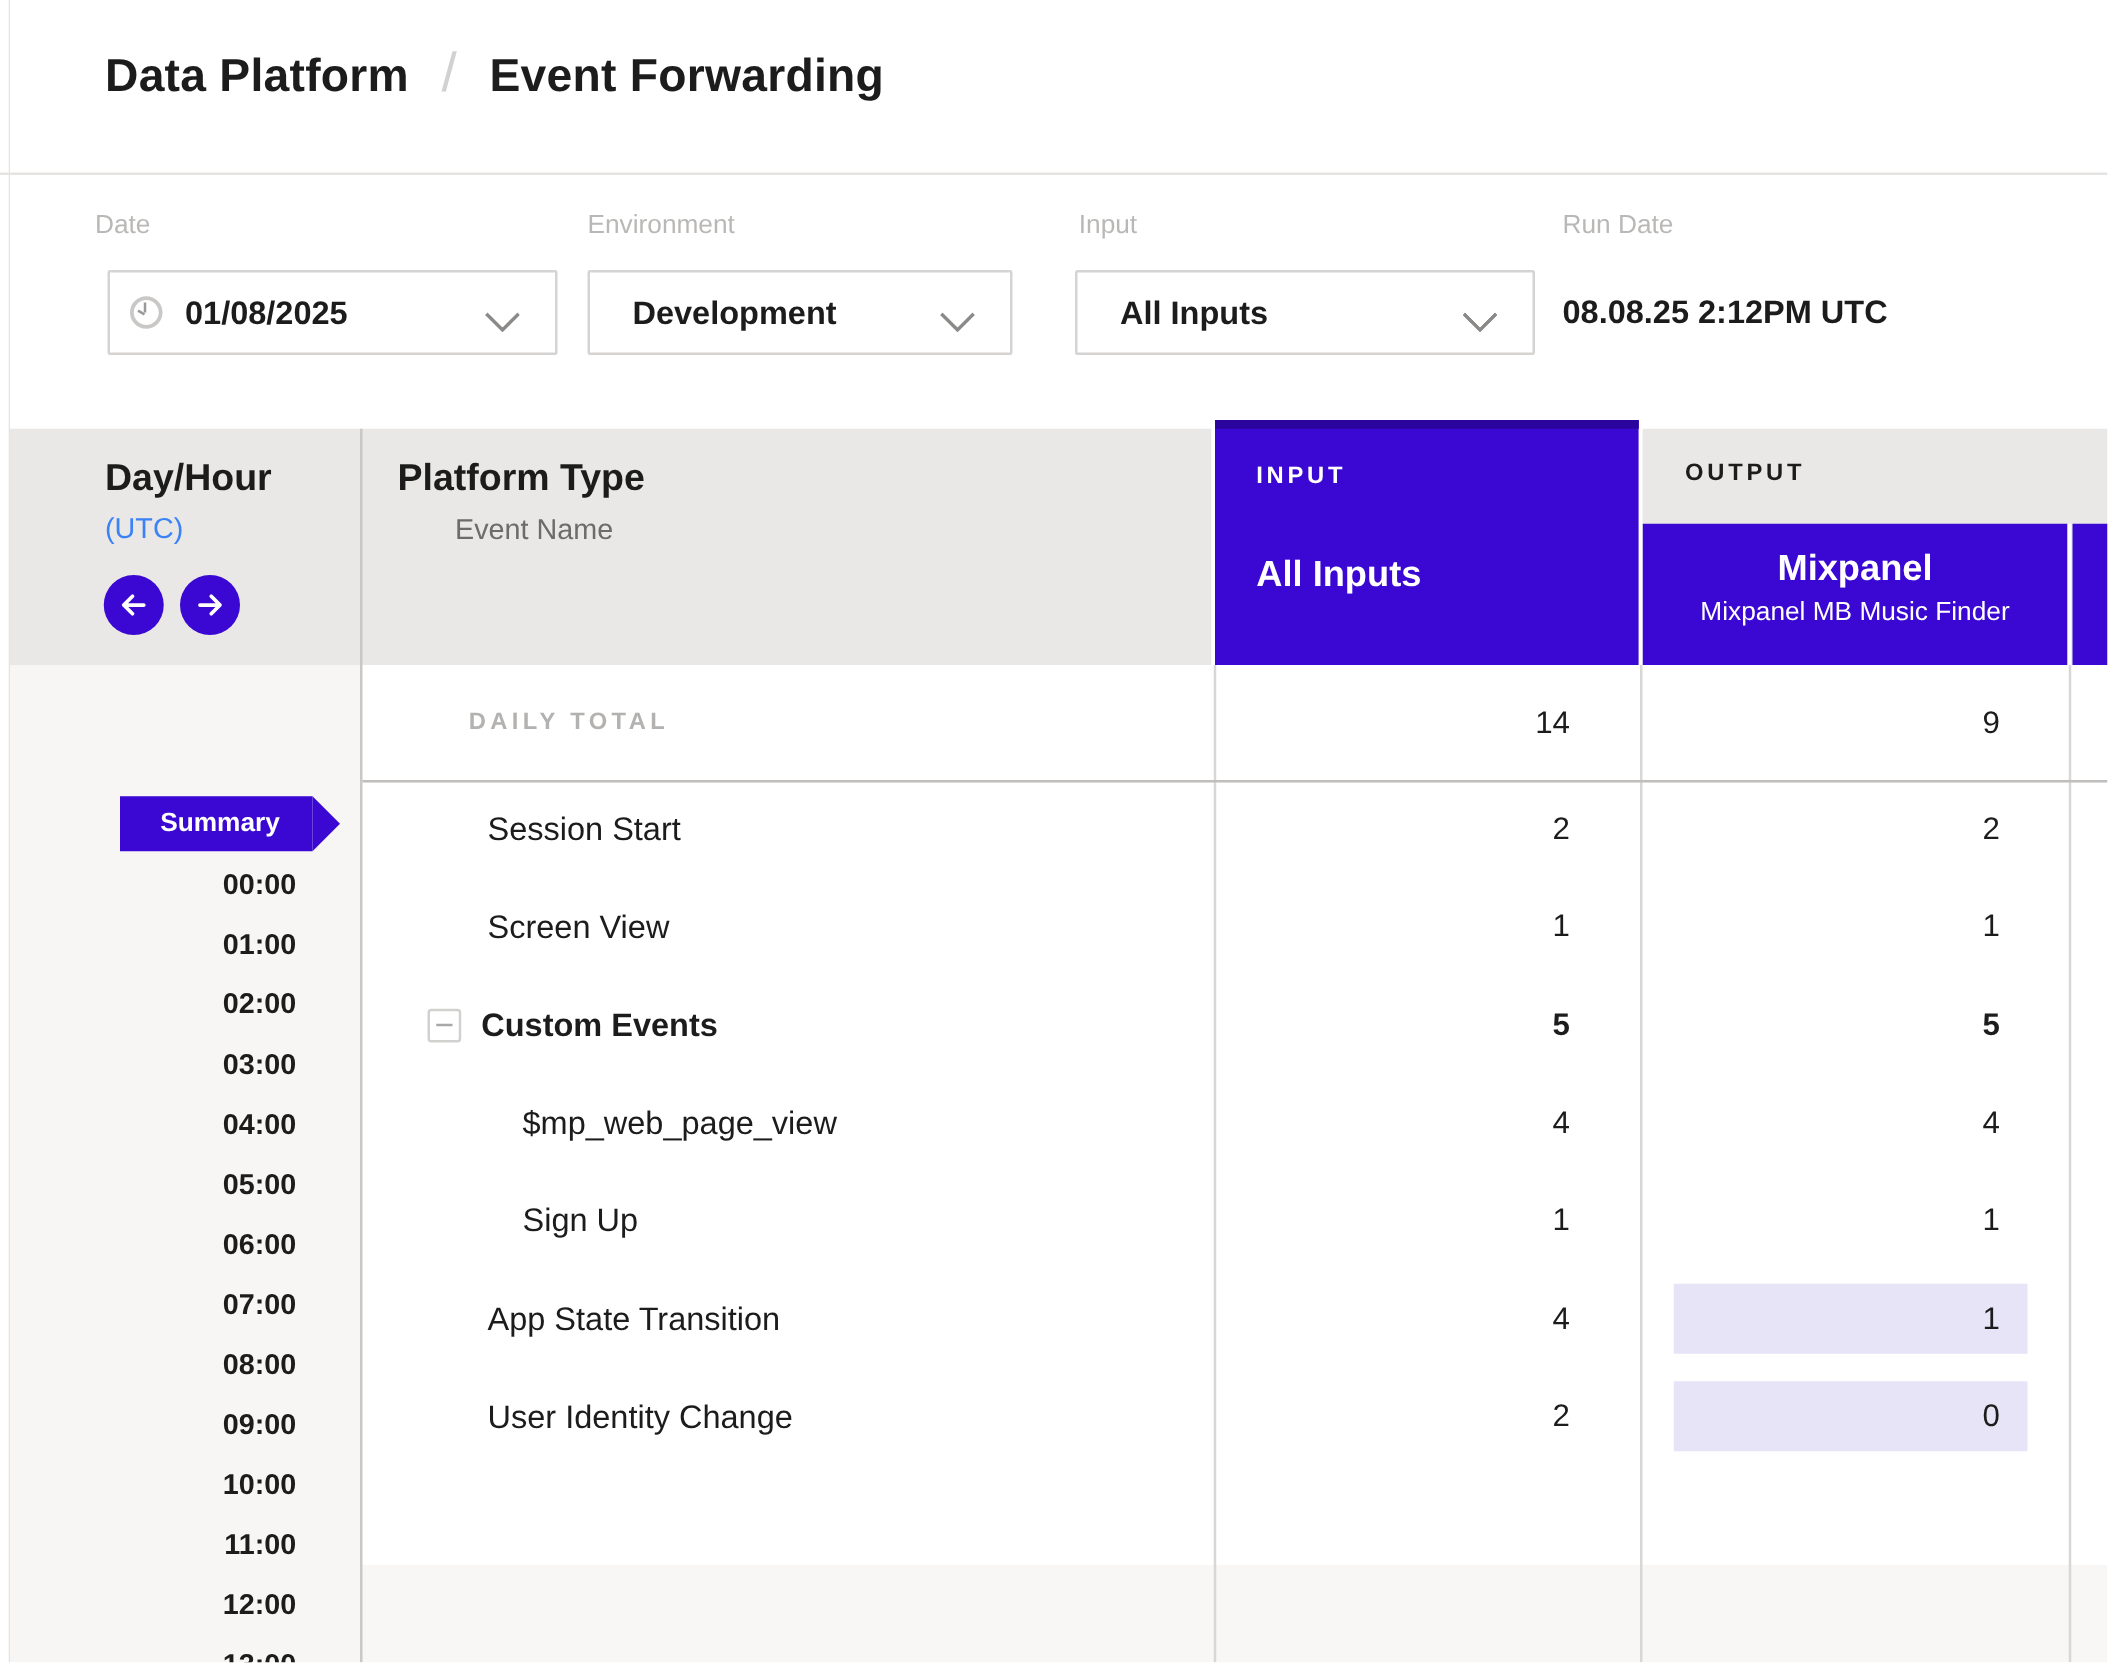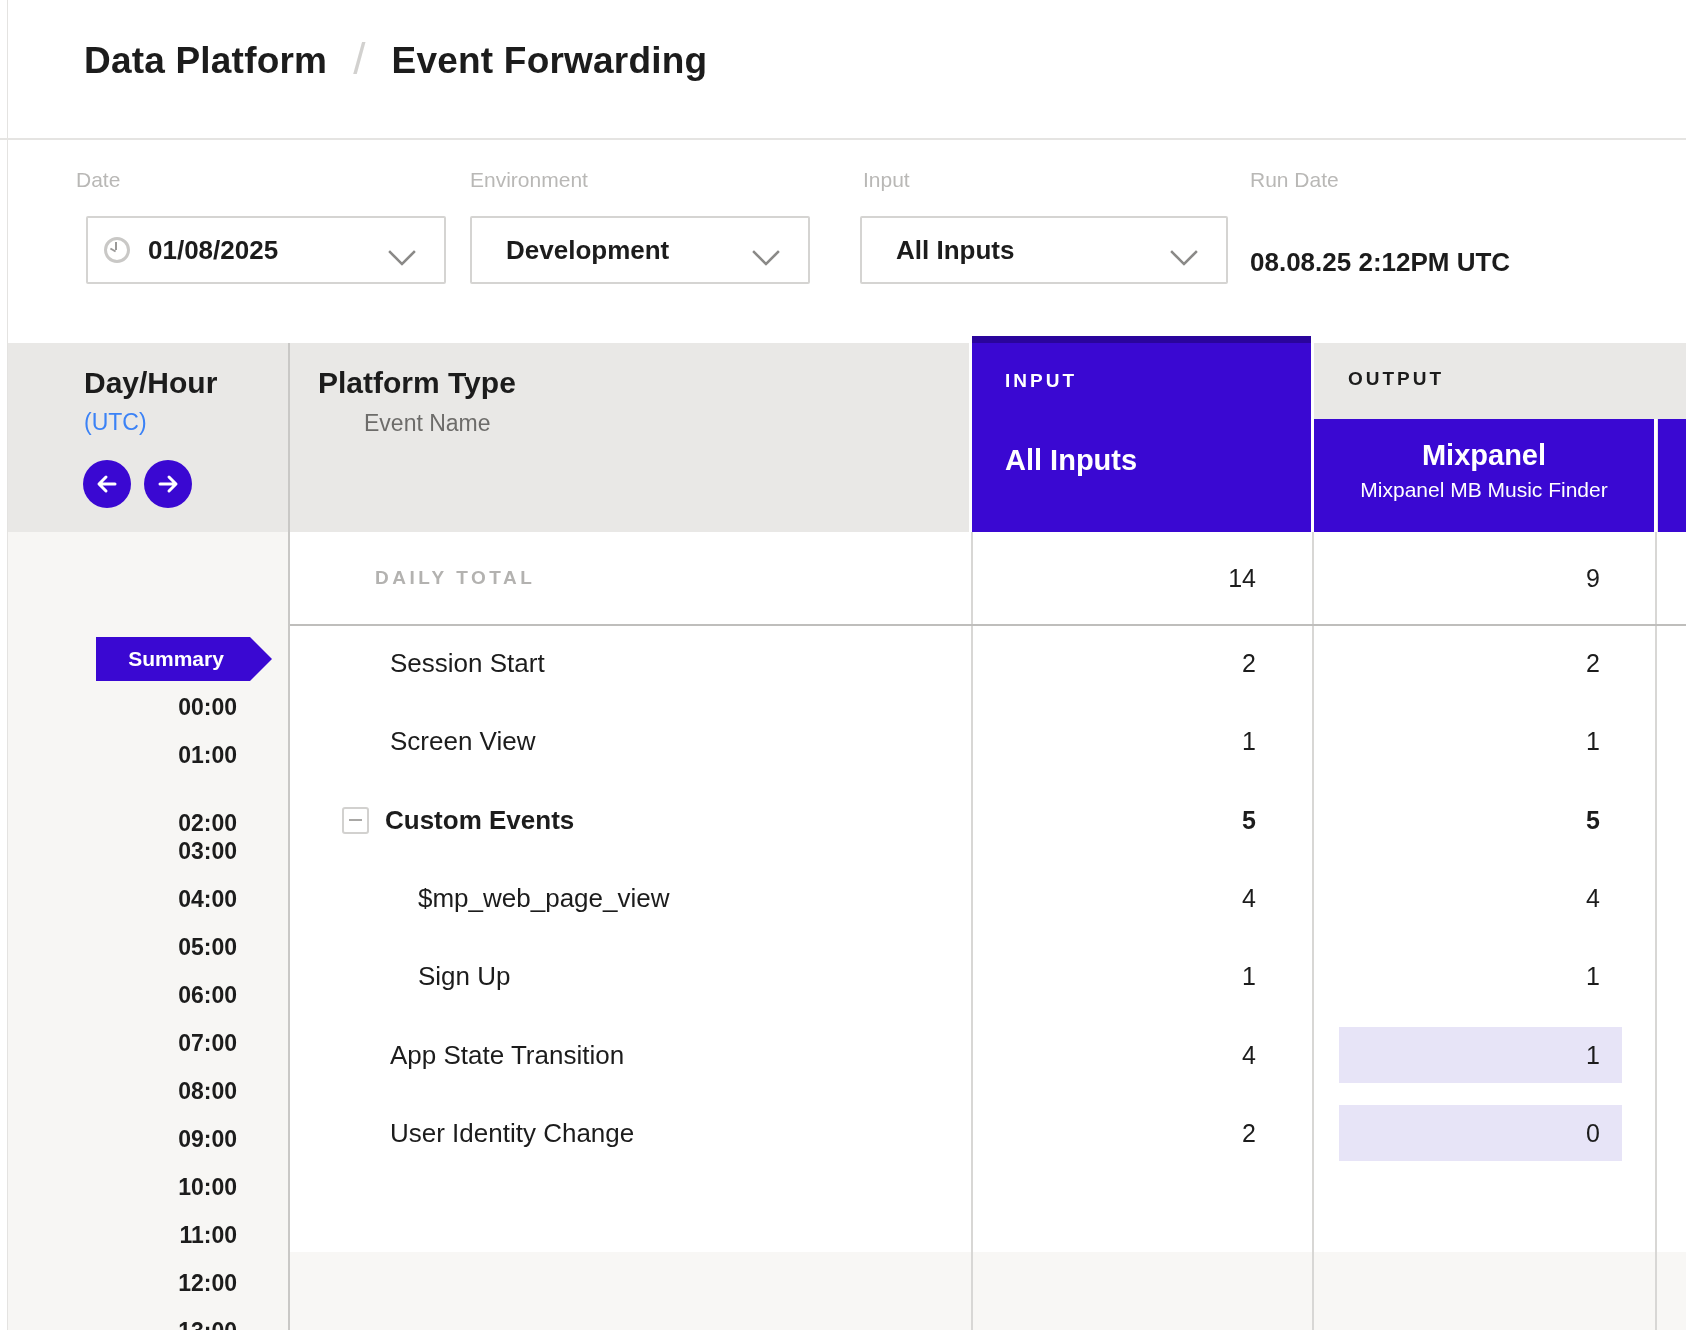--- a/index.html
+++ b/index.html
@@ -34,21 +34,21 @@
   .dd-date{left:86px;width:360px;}
   .dd-env{left:470px;width:340px;}
   .dd-input{left:860px;width:368px;}
   .dd-value{font-size:26px;font-weight:700;}
   .dd-date .dd-value{margin-left:18px;}
   .dd-env .dd-value,.dd-input .dd-value{margin-left:34px;}
   .chevron{position:absolute;right:32px;top:24px;width:17px;height:17px;border-right:3px solid #8b8a88;border-bottom:3px solid #8b8a88;transform:rotate(45deg);border-radius:1px;}
   .clock{position:relative;width:26px;height:26px;border:3px solid #c9c8c6;border-radius:50%;margin-left:16px;box-sizing:border-box;}
   .clock:before{content:"";position:absolute;left:8px;top:2px;width:2px;height:8px;background:#9a9998;}
   .clock:after{content:"";position:absolute;left:3px;top:9px;width:6px;height:2px;background:#9a9998;transform:rotate(30deg);}
-  .run-value{position:absolute;left:1250px;top:247px;font-size:26px;font-weight:700;}
+  .run-value{position:absolute;left:1250px;top:234px;font-size:26px;font-weight:700;}
 
   
   .dayhour-title{position:absolute;left:84px;top:366px;font-size:30px;font-weight:700;}
   .dayhour-sub{position:absolute;left:84px;top:409px;font-size:23px;color:#3b82f6;}
   .msg-title{position:absolute;left:318px;top:366px;font-size:30px;font-weight:700;}
   .msg-sub{position:absolute;left:364px;top:410px;font-size:23px;color:#6d6c6a;}
   .nav-btn{position:absolute;top:460px;width:48px;height:48px;border-radius:50%;background:var(--purple);display:flex;align-items:center;justify-content:center;}
   .nav-prev{left:83px;} .nav-next{left:144px;}
   .output-label{position:absolute;left:1348px;top:368px;font-size:19px;font-weight:700;letter-spacing:3px;}
 
@@ -197,21 +197,21 @@
   <div class="cell cell-in" style="top:1094px;height:78px;">2</div>
   <div class="cell cell-out" style="top:1094px;height:78px;">0</div>
 
   <div class="summary-badge">
     <span>Summary</span>
   </div>
   <div class="summary-tip"></div>
 
   <div class="hour" style="top:683px;">00:00</div>
   <div class="hour" style="top:731px;">01:00</div>
-  <div class="hour" style="top:799px;">02:00</div>
+  <div class="hour" style="top:778px;">02:00</div>
   <div class="hour" style="top:827px;">03:00</div>
   <div class="hour" style="top:875px;">04:00</div>
   <div class="hour" style="top:923px;">05:00</div>
   <div class="hour" style="top:971px;">06:00</div>
   <div class="hour" style="top:1019px;">07:00</div>
   <div class="hour" style="top:1067px;">08:00</div>
   <div class="hour" style="top:1115px;">09:00</div>
   <div class="hour" style="top:1163px;">10:00</div>
   <div class="hour" style="top:1211px;">11:00</div>
   <div class="hour" style="top:1259px;">12:00</div>

